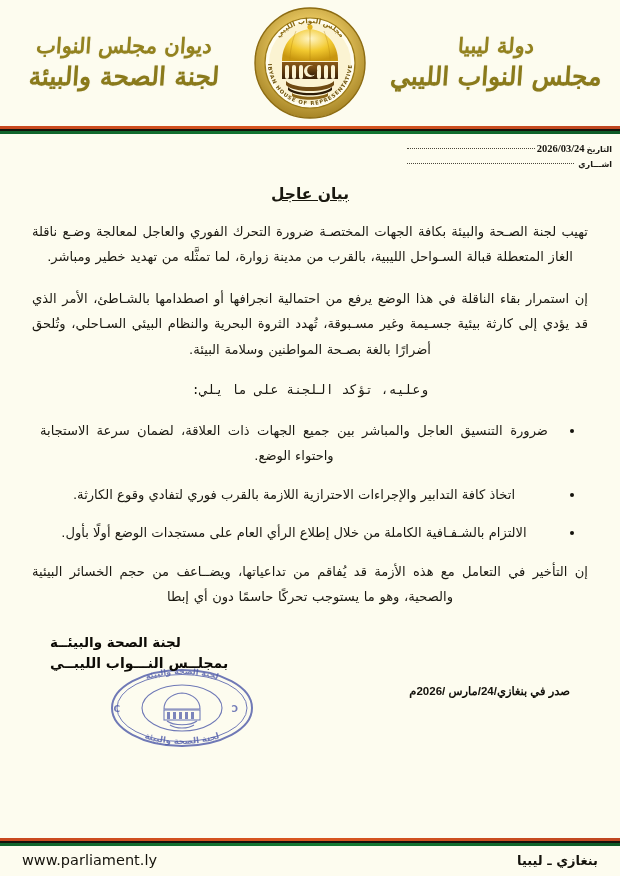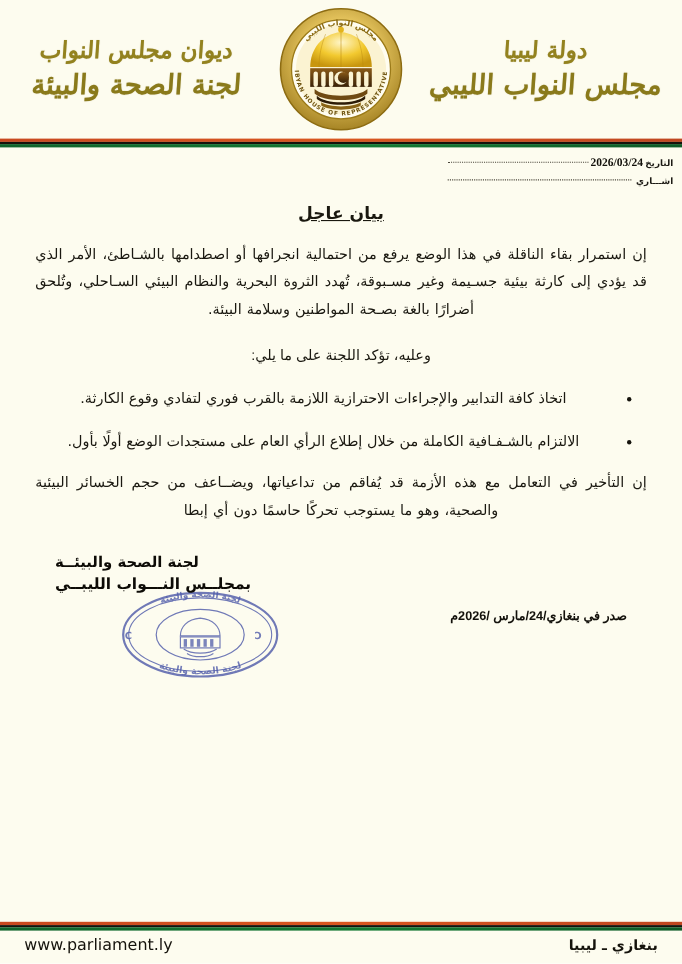--- a/index.html
+++ b/index.html
@@ -151,21 +151,21 @@
     font-size: 13.1px;
     line-height: 1.92;
     color: #1a1810;
     text-align: justify;
     text-align-last: center;
     margin: 0 0 17px 0;
     word-spacing: 0.5px;
   }
 
   .lead-in {
-    font-family: Liberation Sans, sans-serif;
+    font-family: Liberation Mono, monospace;
     font-size: 13.1px;
     line-height: 1.9;
     color: #1a1810;
     text-align: center;
     margin: 0 0 14px 0;
   }
 
   .bullets {
     list-style: none;
     margin: 0 0 12px 0;
@@ -368,26 +368,28 @@
       <span class="meta-label">اشـــاري</span>
       <span class="meta-value"></span>
       <span class="meta-dots"></span>
     </div>
   </div>
 
   <div class="body-area">
 
     <div class="doc-title">بيان عاجل</div>
 
+    <p class="para">تهيب لجنة الصـحة والبيئة بكافة الجهات المختصـة ضرورة التحرك الفوري والعاجل لمعالجة وضـع ناقلة الغاز المتعطلة قبالة السـواحل الليبية، بالقرب من مدينة زوارة، لما تمثَّله من تهديد خطير ومباشر.</p>
 
     <p class="para">إن استمرار بقاء الناقلة في هذا الوضع يرفع من احتمالية انجرافها أو اصطدامها بالشـاطئ، الأمر الذي قد يؤدي إلى كارثة بيئية جسـيمة وغير مسـبوقة، تُهدد الثروة البحرية والنظام البيئي السـاحلي، وتُلحق أضرارًا بالغة بصـحة المواطنين وسلامة البيئة.</p>
 
     <p class="lead-in">وعليه، تؤكد اللجنة على ما يلي:</p>
 
     <ul class="bullets">
+      <li>ضرورة التنسيق العاجل والمباشر بين جميع الجهات ذات العلاقة، لضمان سرعة الاستجابة واحتواء الوضع.</li>
       <li>اتخاذ كافة التدابير والإجراءات الاحترازية اللازمة بالقرب فوري لتفادي وقوع الكارثة.</li>
       <li>الالتزام بالشـفـافية الكاملة من خلال إطلاع الرأي العام على مستجدات الوضع أولًا بأول.</li>
     </ul>
 
     <p class="para">إن التأخير في التعامل مع هذه الأزمة قد يُفاقم من تداعياتها، ويضــاعف من حجم الخسائر البيئية والصحية، وهو ما يستوجب تحركًا حاسمًا دون أي إبطا</p>
 
     <div class="sign-zone">
 
       <div class="sign-block">
         <div class="sign-line">لجنة الصحة والبيئــة</div>

